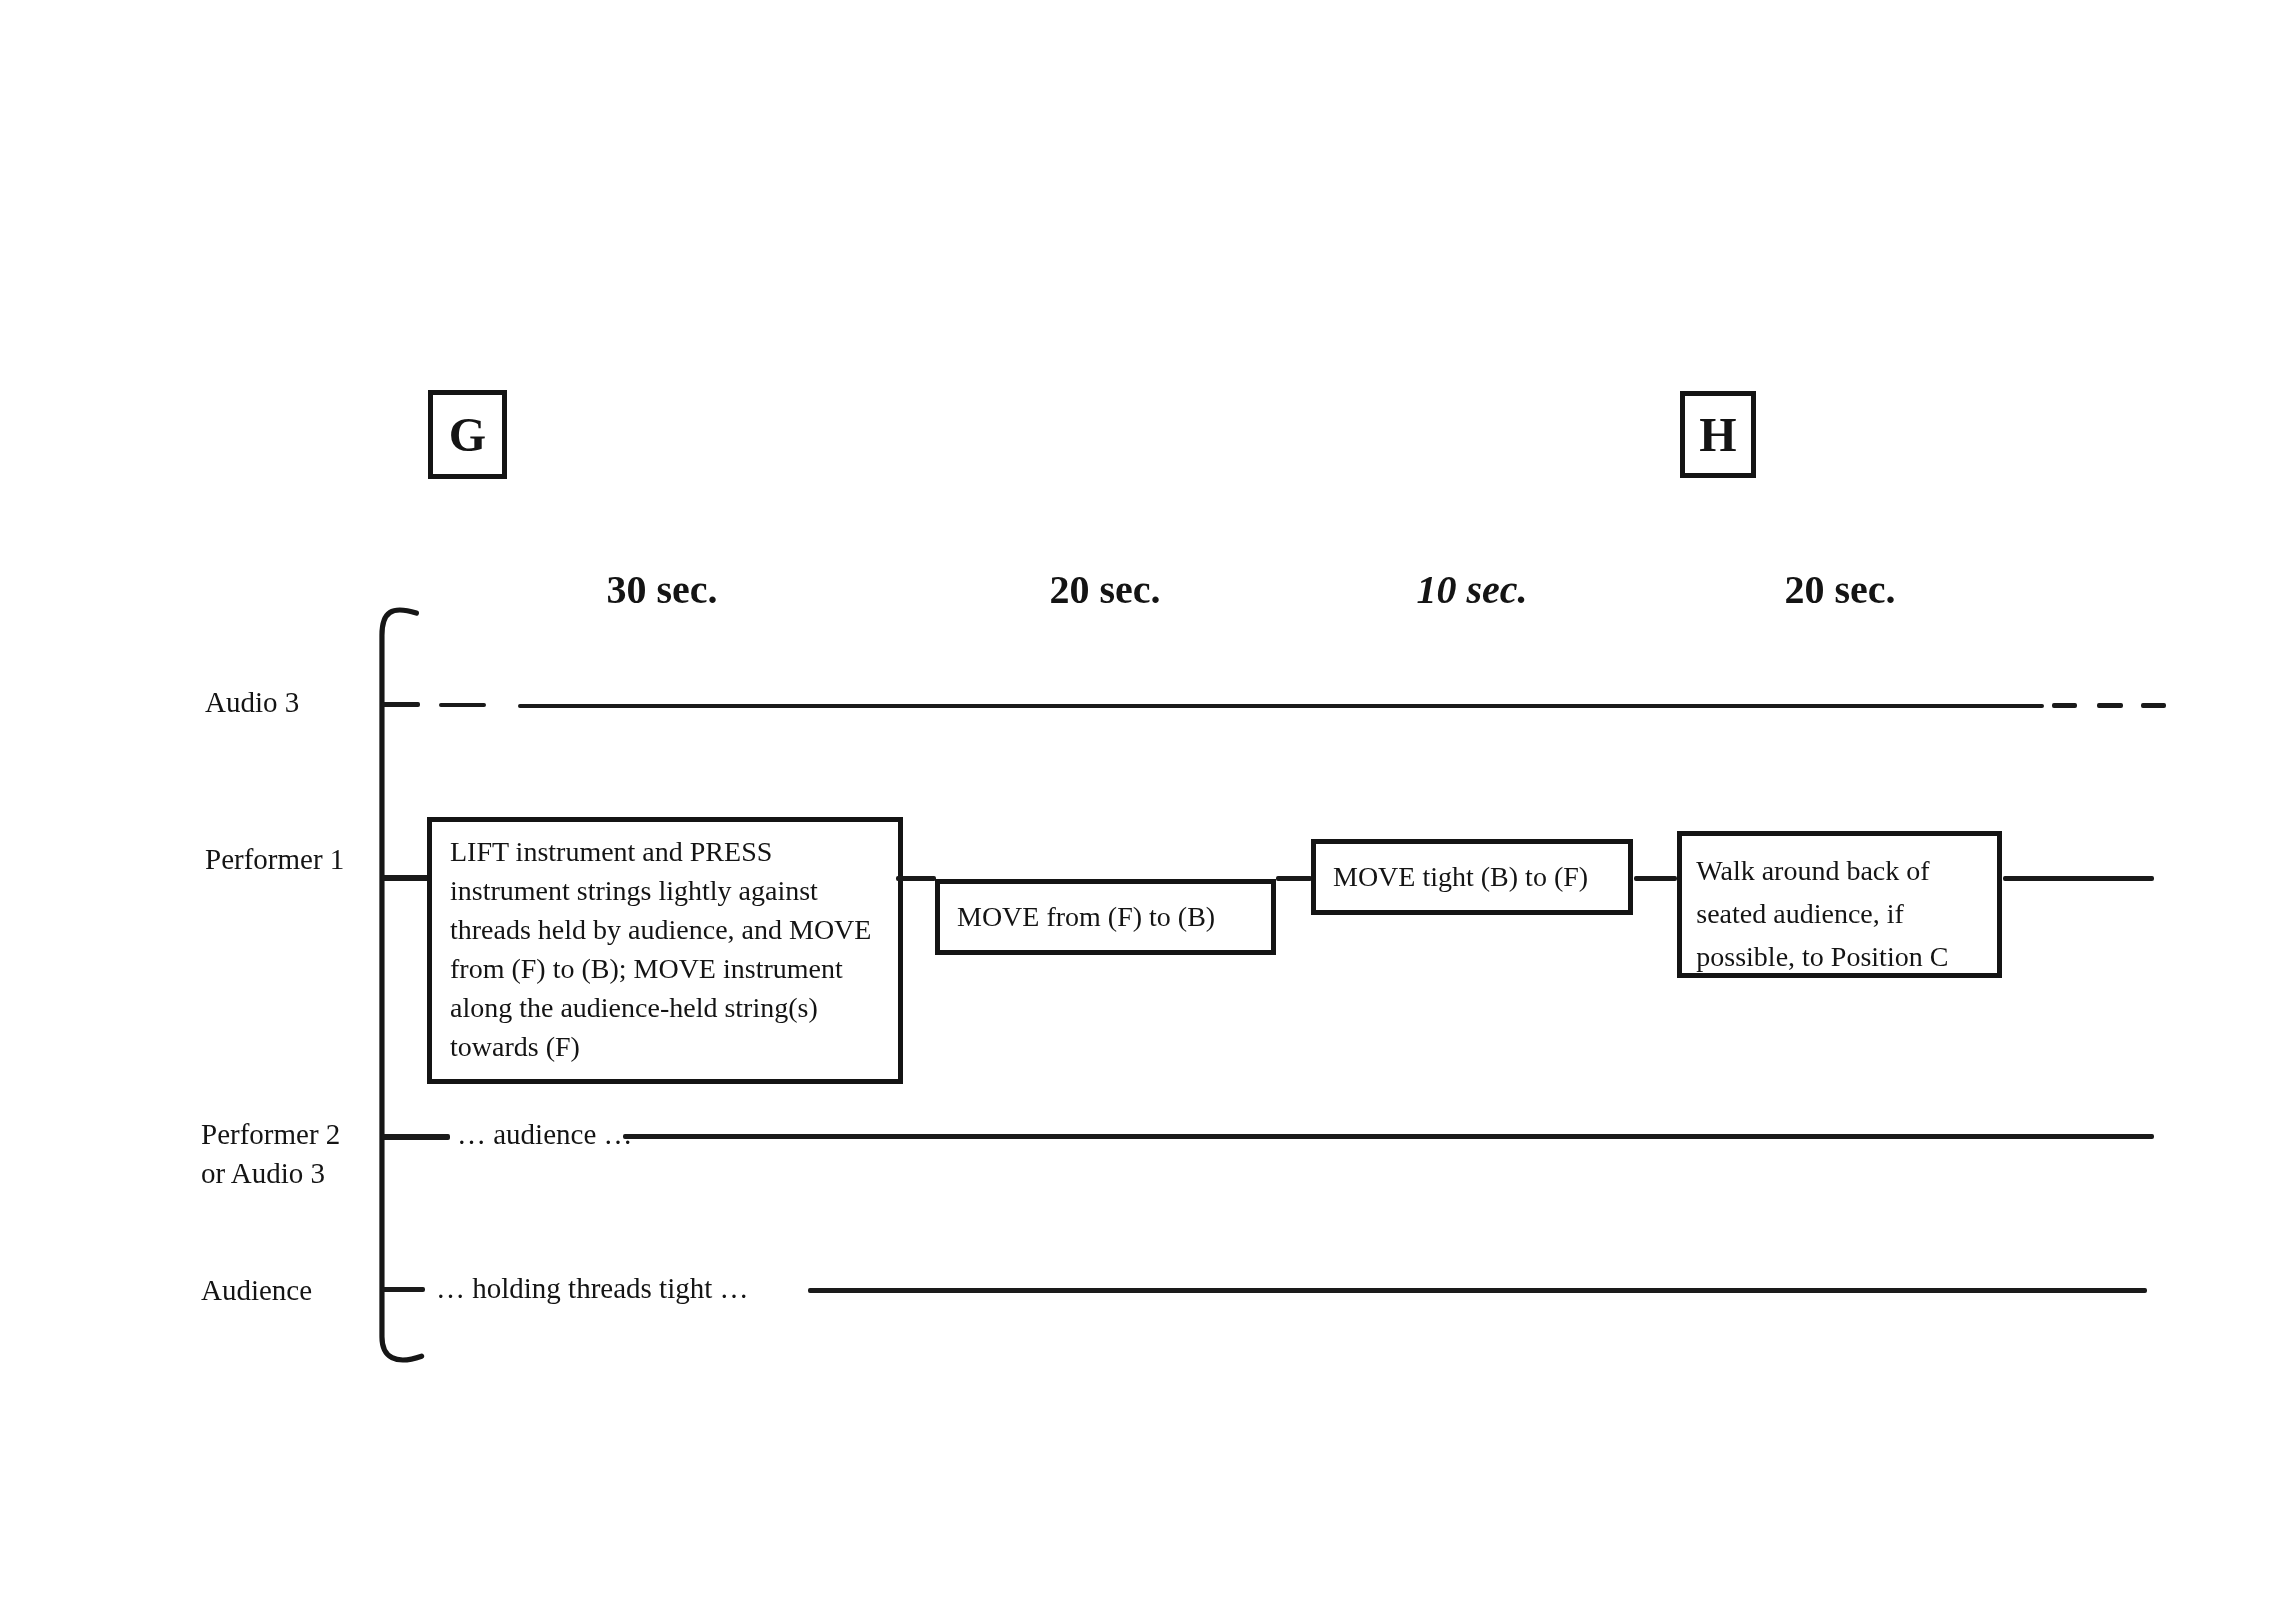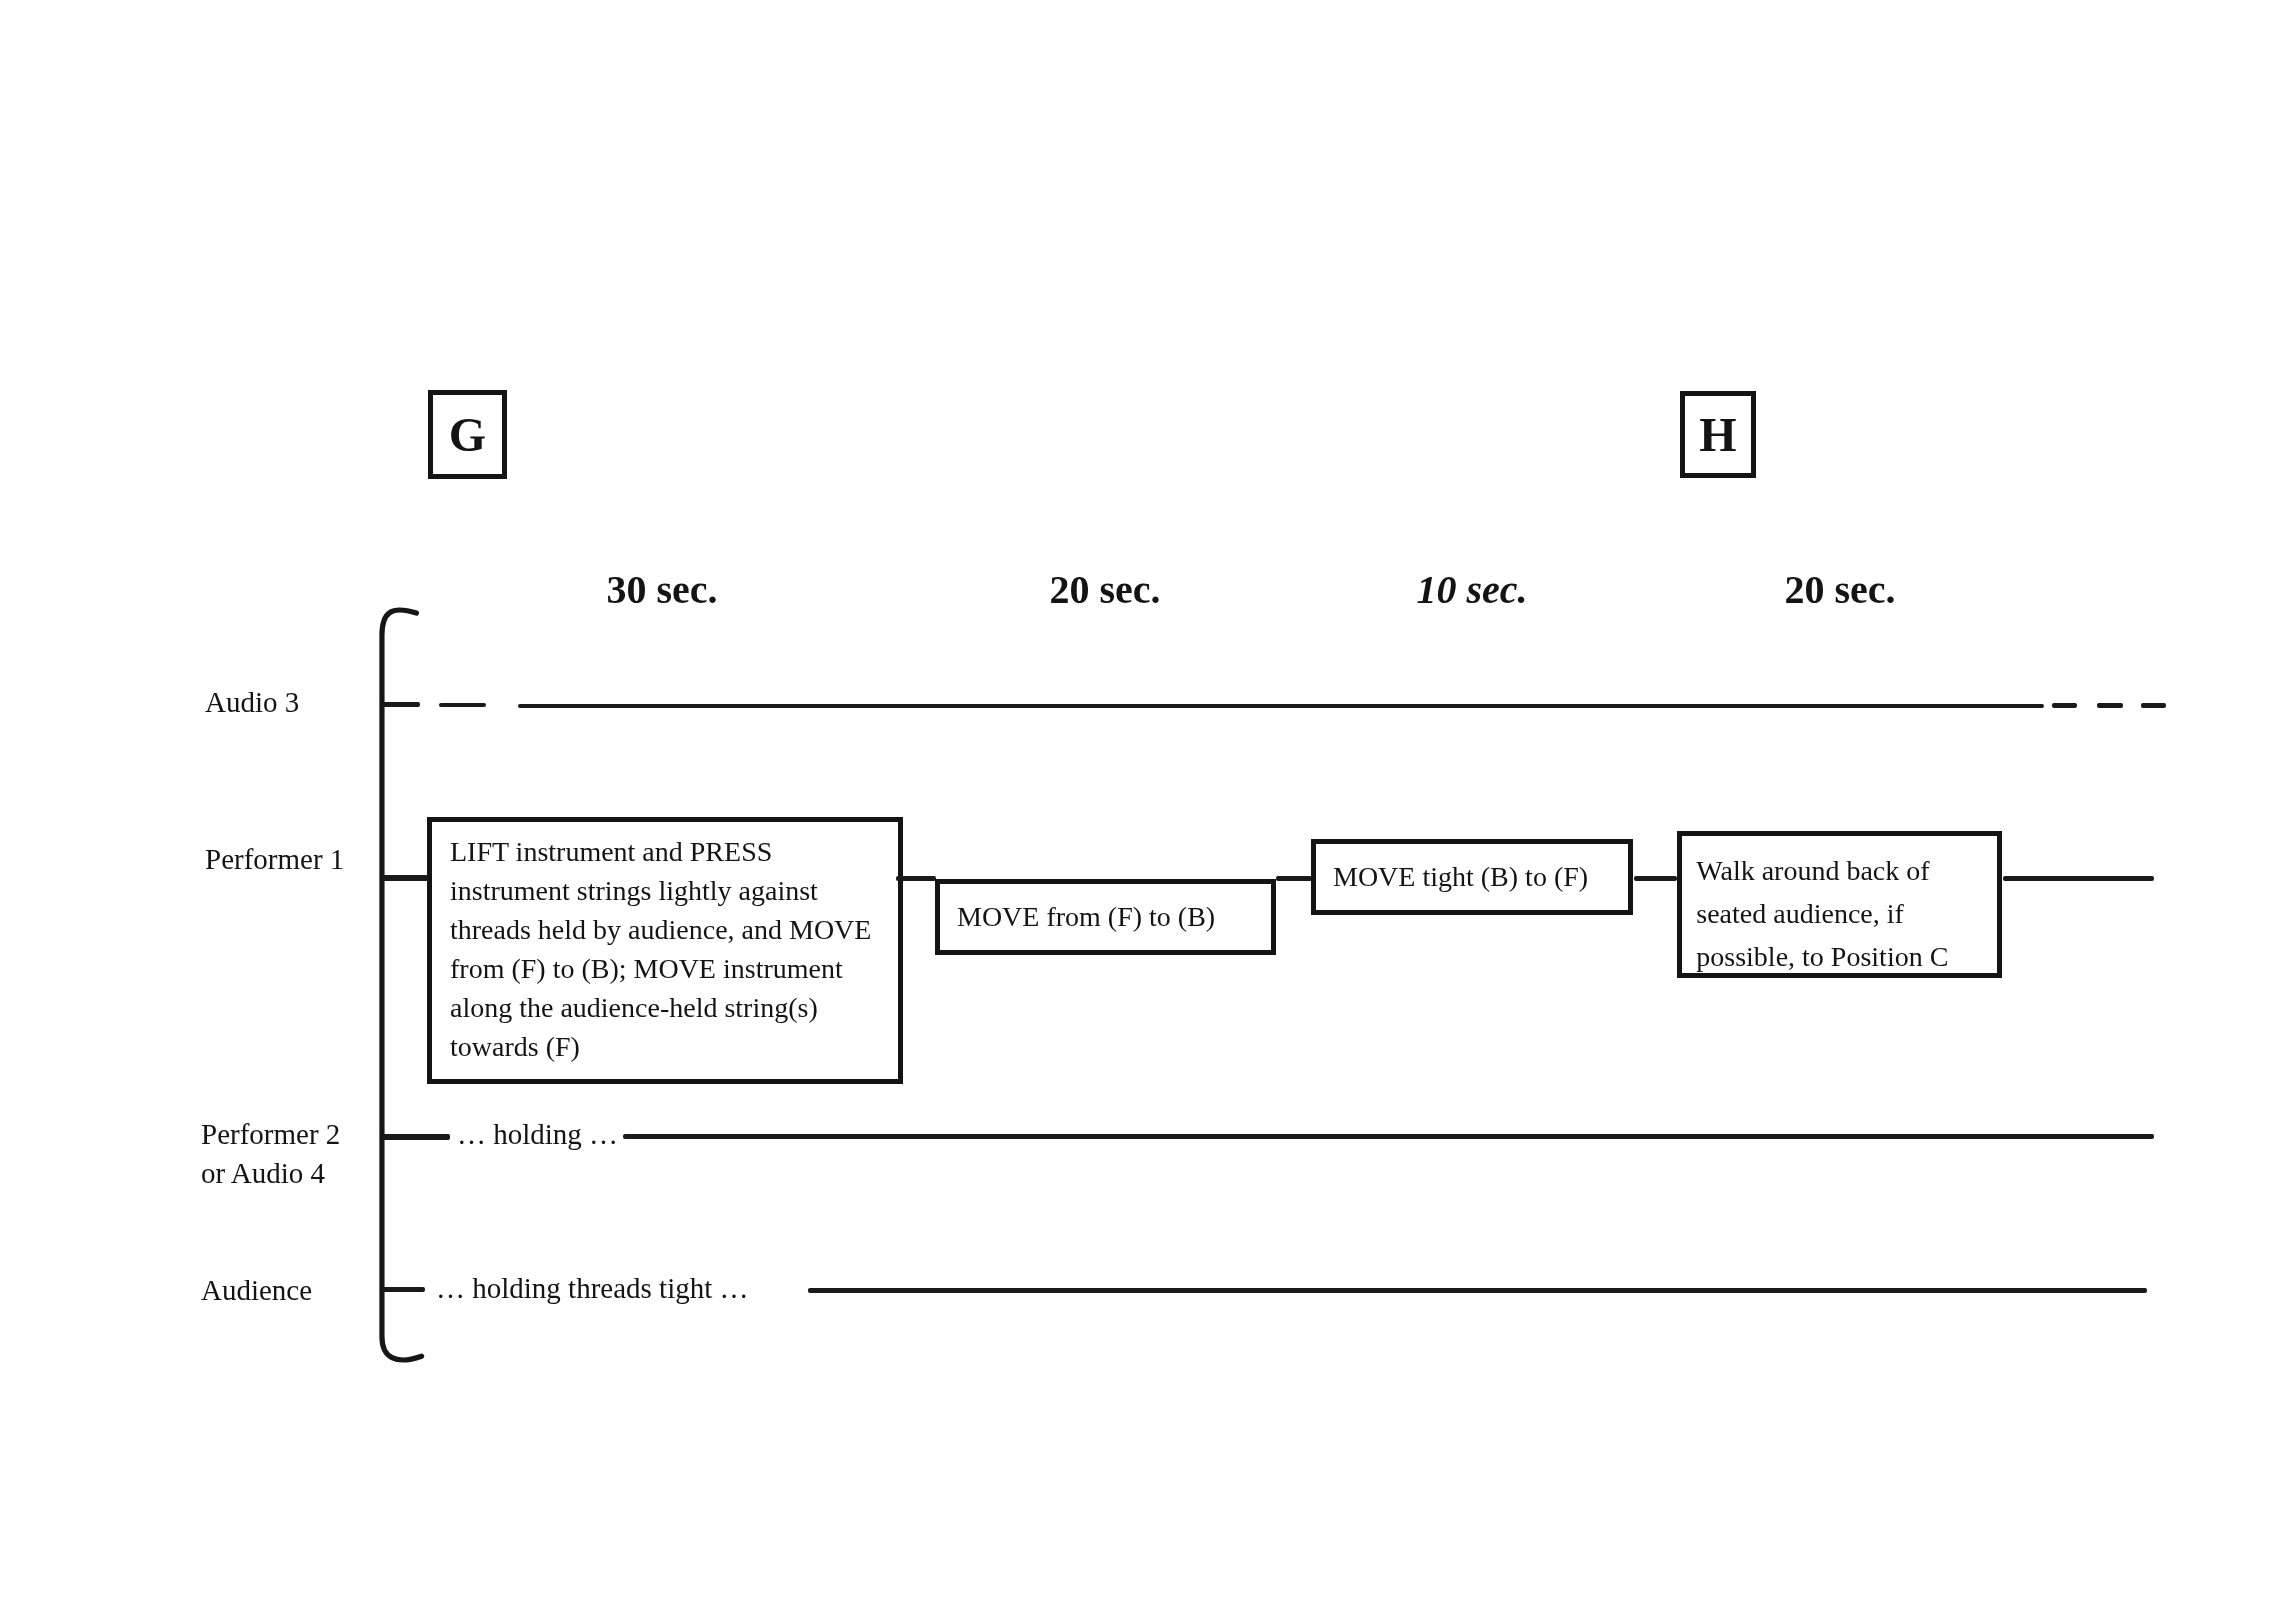--- a/index.html
+++ b/index.html
@@ -84,24 +84,24 @@
   <div class="instr-box single" style="left:1311px;top:839px;width:295px;height:66px;">MOVE tight (B) to (F)</div>
 
   <div class="hline" style="left:1634px;top:876px;width:43px;height:4.5px;"></div>
 
   <div class="instr-box walk" style="left:1677px;top:831px;width:292px;height:115px;">Walk around back of seated audience, if possible, to Position C</div>
 
   <div class="hline" style="left:2003px;top:876px;width:151px;height:4.5px;"></div>
 
   <div class="row-label" style="left:201px;top:1115px;">
     <span style="display:block;">Performer 2</span>
-    <span style="display:block;">or Audio 4</span>
+    <span style="display:block;">or Audio 3</span>
   </div>
   <div class="hline" style="left:382px;top:1134px;width:68px;height:5.8px;"></div>
-  <div class="annot" style="left:457px;top:1118px;">… holding …</div>
+  <div class="annot" style="left:457px;top:1118px;">… audience …</div>
   <div class="hline" style="left:623px;top:1134px;width:1531px;height:4.5px;"></div>
 
   <div class="row-label" style="left:201px;top:1271px;">Audience</div>
   <div class="hline" style="left:382px;top:1287px;width:43px;height:5.2px;"></div>
   <div class="annot" style="left:436px;top:1272px;">… holding threads tight …</div>
   <div class="hline" style="left:808px;top:1288px;width:1339px;height:4.5px;"></div>
 
 </div>
 
 

